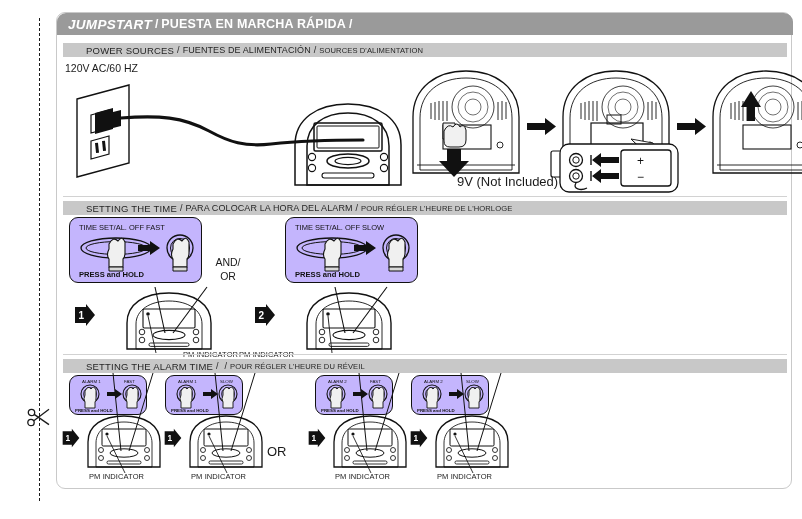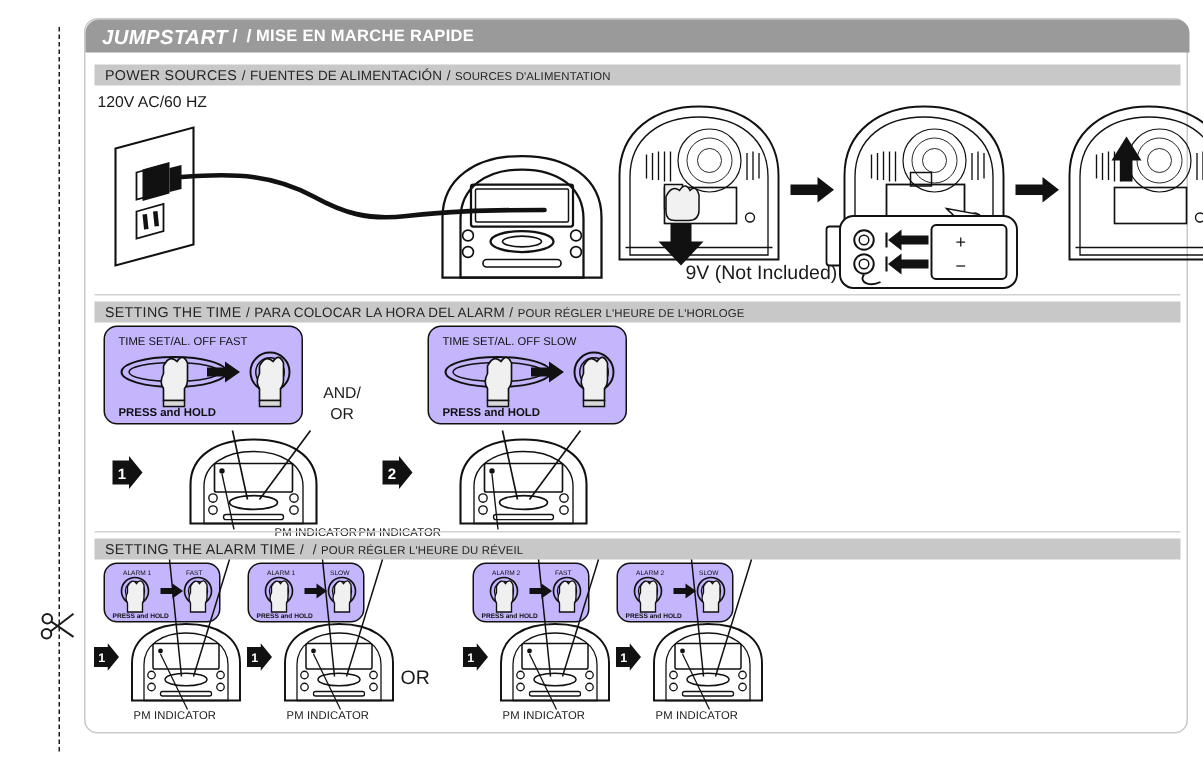--- a/index.html
+++ b/index.html
@@ -61,21 +61,21 @@
 
   
   .secbar {
     position: absolute;
     left: 6px;
     width: 724px; height: 14px;
     background: #c8c8c8;
     color: #262626;
     display: flex; align-items: center;
     box-sizing: border-box;
-    padding-left: 7px;
+    padding-left: 23px;
     white-space: nowrap;
     overflow: hidden;
   }
   .s-en { font-size: 9.5px; letter-spacing: .2px; }
   .s-sp { font-size: 9px;   margin: 0 3px; }
   .s-es { font-size: 9px;   letter-spacing: .1px; }
   .s-fr { font-size: 7.6px; letter-spacing: .1px; }
 
   #bar-power { top: 30px; }
   #bar-time  { top: 188px; }
@@ -144,22 +144,22 @@
         <path d="M8.2 10.4 L23 20.6"></path>
       </g>
     </svg>
   </div>
 
   <div class="card">
 
     <div class="titlebar">
       <span class="t-main">JUMPSTART</span>
       <span class="t-sep">/</span>
+      <span class="t-es">PUESTA EN MARCHA RÁPIDA</span>
       <span class="t-sep">/</span>
-      <span class="t-fr">MISE EN MARCHE RAPIDE</span>
     </div>
 
     <div class="secbar" id="bar-power">
       <span class="s-en">POWER SOURCES</span>
       <span class="s-sp">/</span>
       <span class="s-es">FUENTES DE ALIMENTACIÓN</span>
       <span class="s-sp">/</span>
       <span class="s-fr">SOURCES D'ALIMENTATION</span>
     </div>
 

